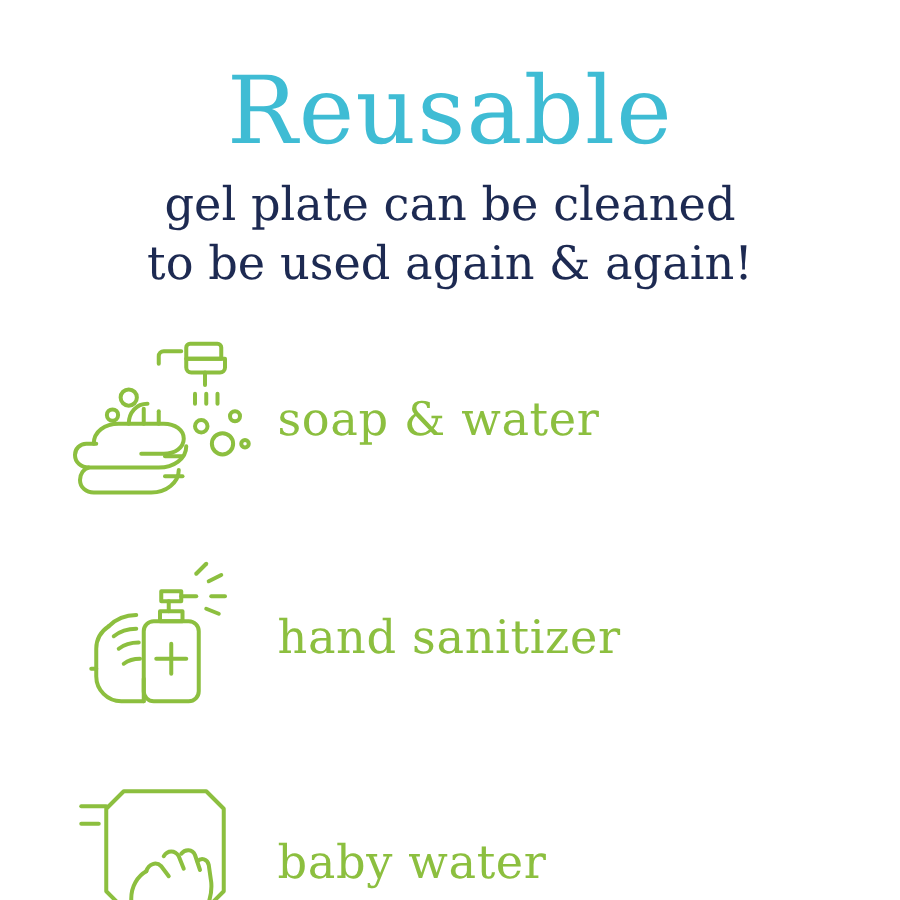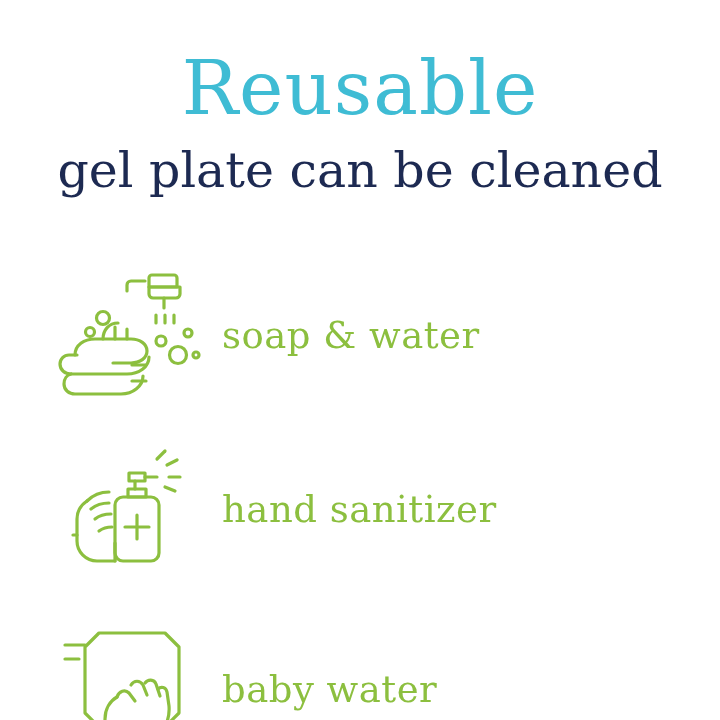--- a/index.html
+++ b/index.html
@@ -38,21 +38,21 @@
     line-height: 1.0;
     letter-spacing: 1px;
     color: #3fbcd4;
     font-weight: normal;
     margin: 0;
     padding: 0;
   }
 
   .subhead {
     font-family: "DejaVu Serif", serif;
-    font-size: 49px;
+    font-size: 37px;
     line-height: 1.28;
     color: #1d2a52;
     margin: 14px 0 0 0;
     letter-spacing: 0px;
     white-space: nowrap;
   }
   .subhead .line { display: block; }
 
   
   .item-row {
@@ -88,20 +88,21 @@
 </style>
 </head>
 <body>
 
 <div id="page">
 
   <div class="headline-block">
     <div class="headline">Reusable</div>
     <div class="subhead">
       <span class="line">gel plate can be cleaned</span>
+      <span class="line">to be used again &amp; again!</span>
     </div>
   </div>
 
   <div class="item-row" id="row-1">
     <div class="icon-box">
       <svg width="140" height="132" viewBox="0 0 140 132" fill="none" stroke="#8cbf3f" stroke-width="3.2" stroke-linecap="round" stroke-linejoin="round">
 
         <path d="M100 16 l8 -8"></path>
         <path d="M110 22 l10 -5"></path>
         <path d="M112 34 l11 0"></path>

